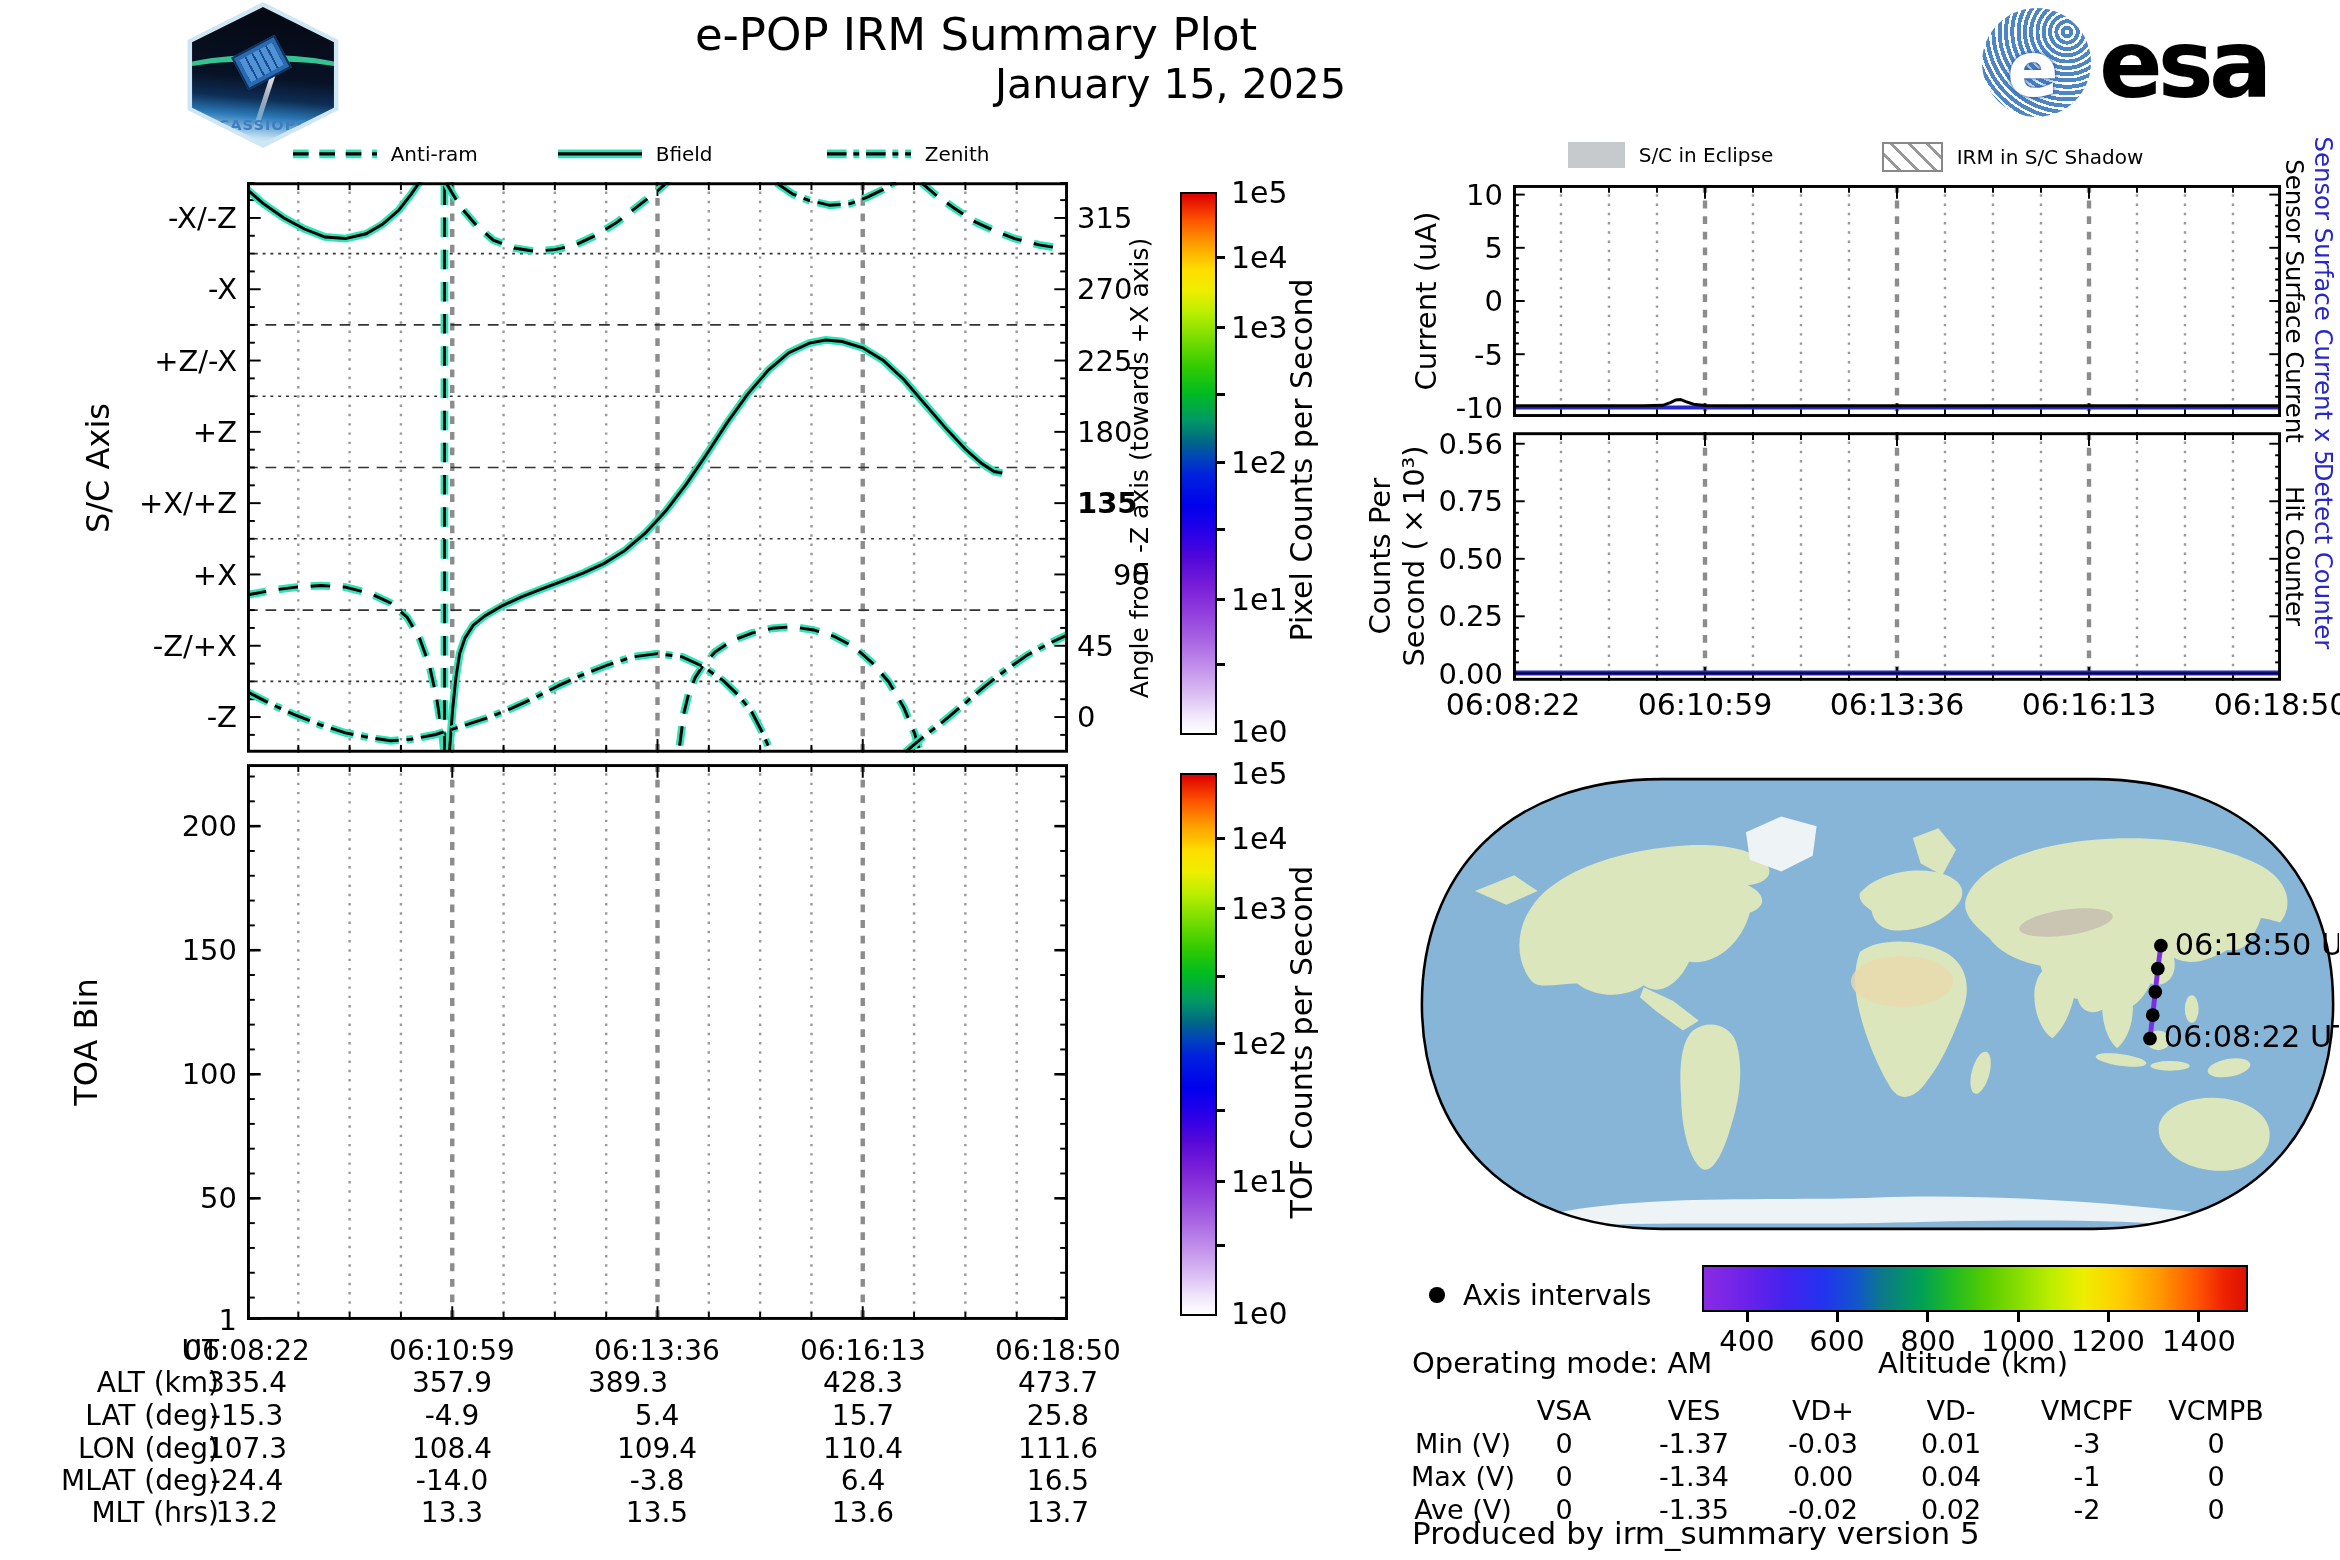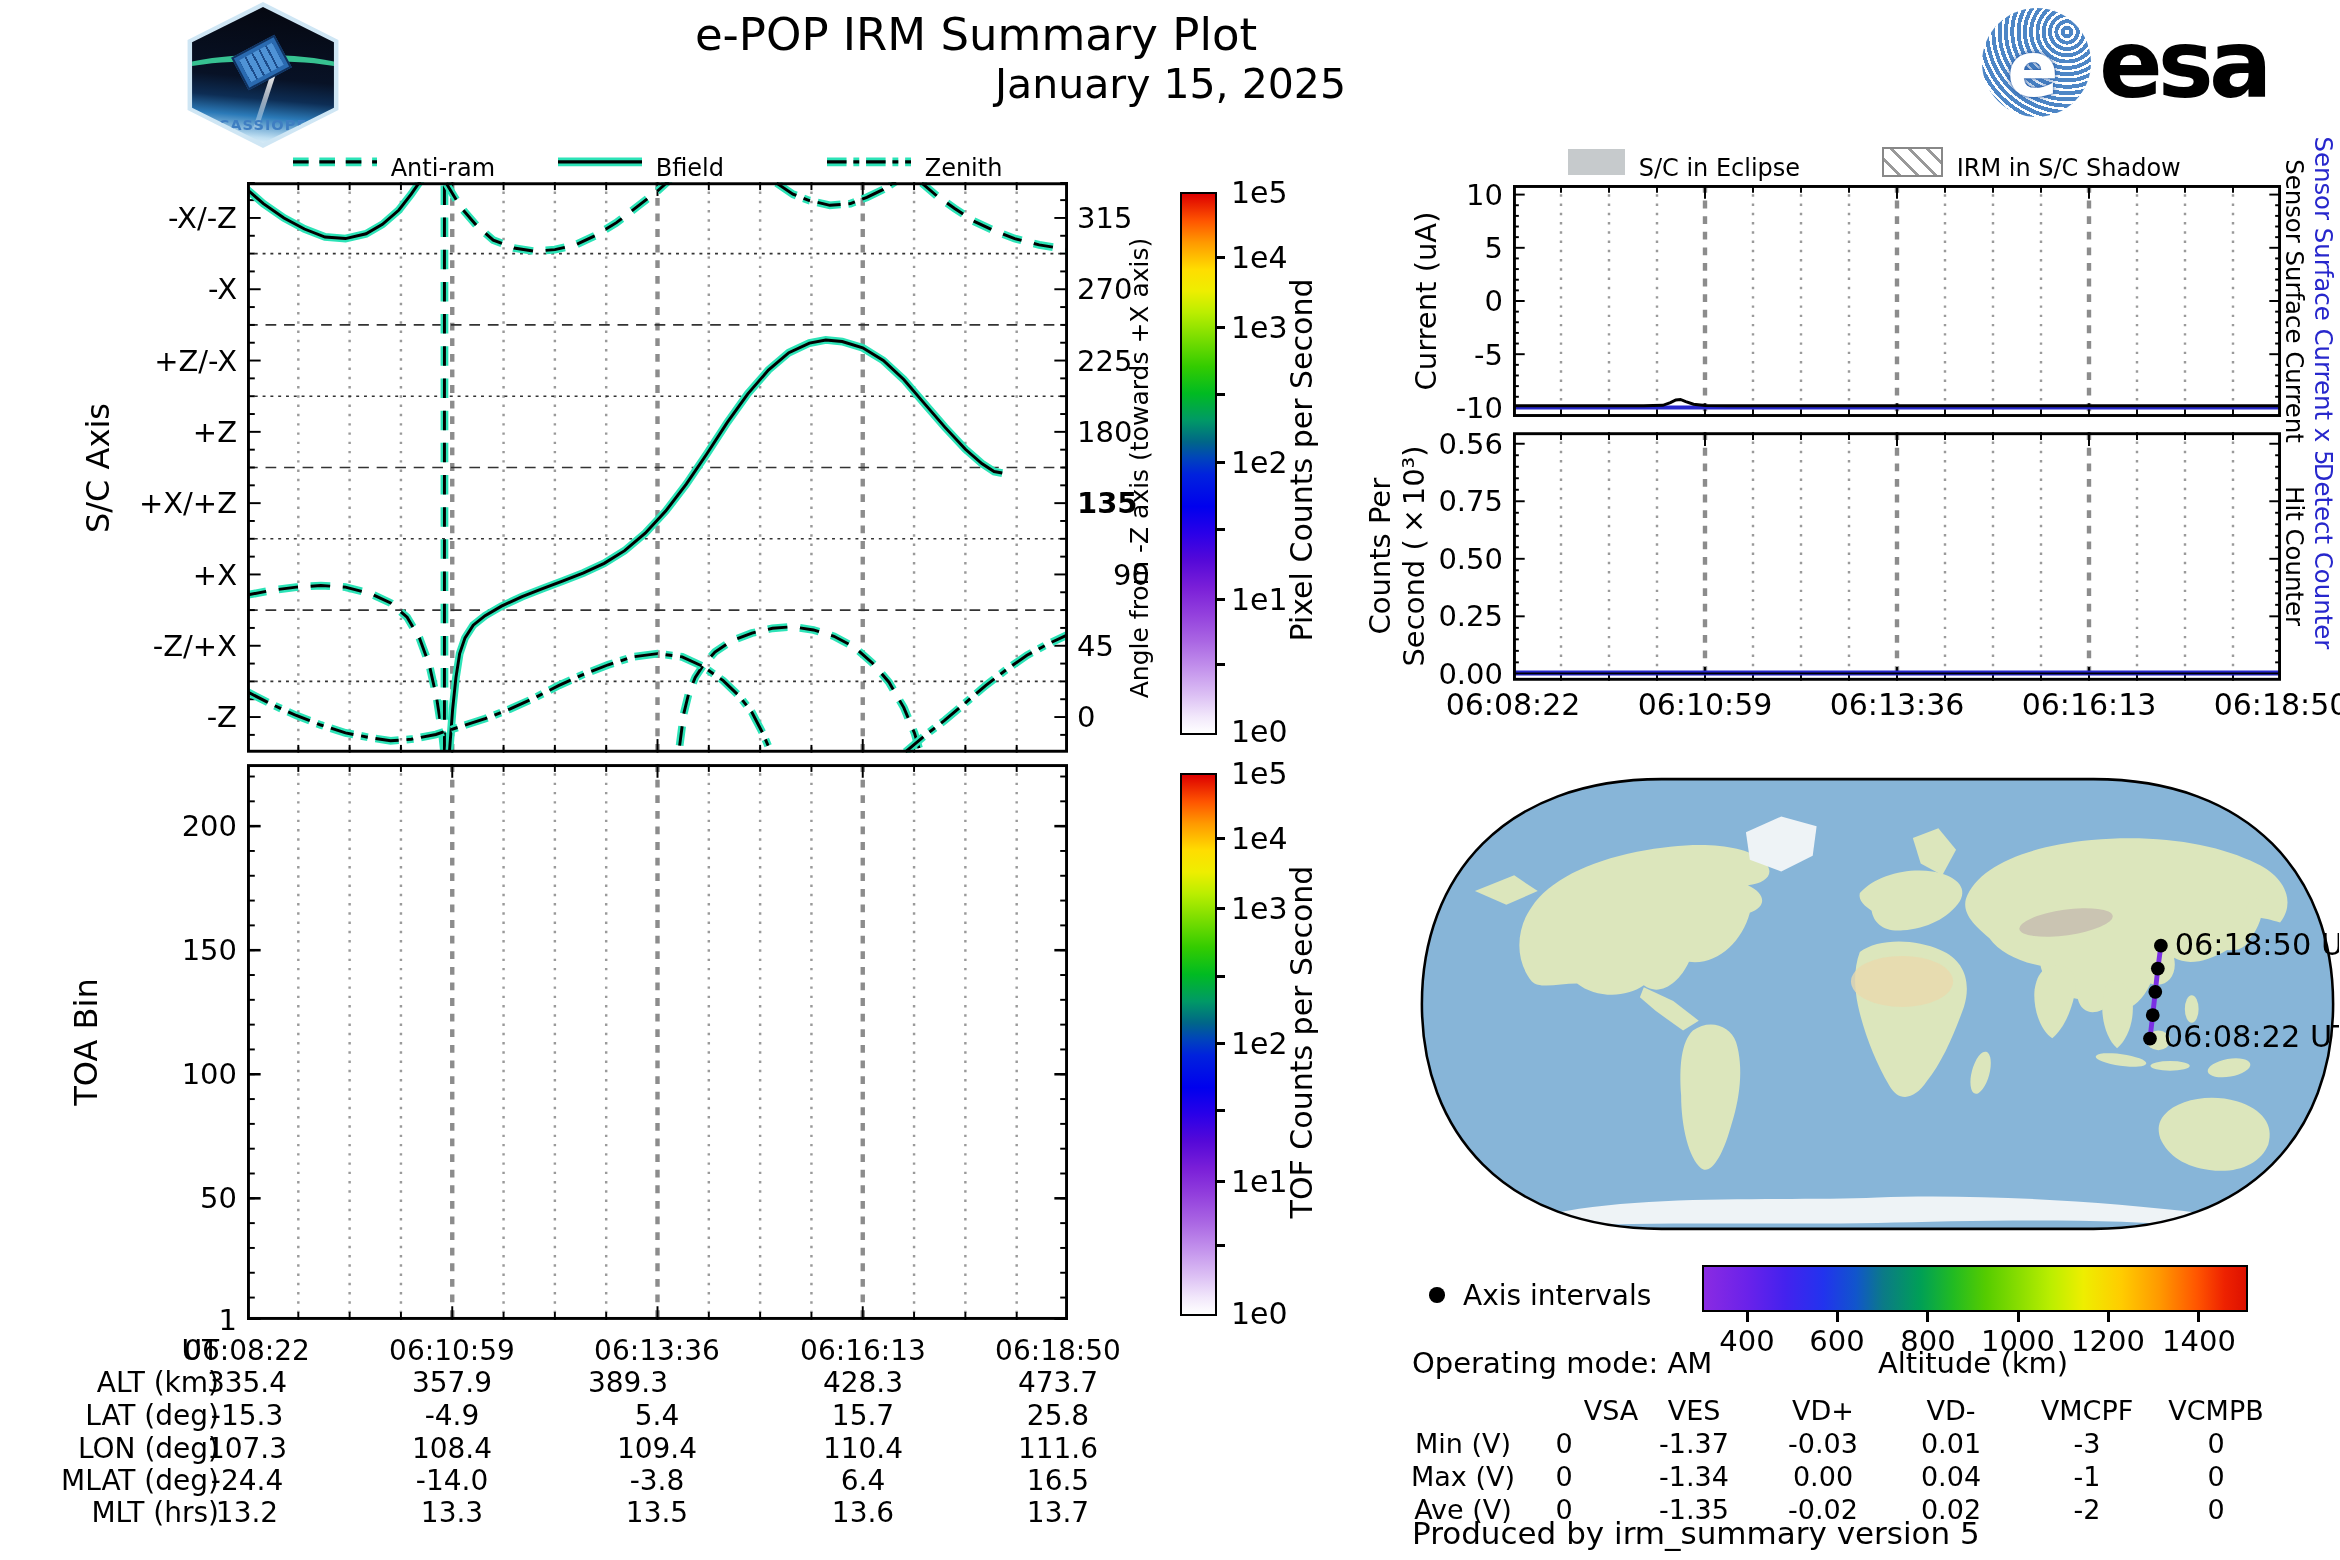--- a/index.html
+++ b/index.html
@@ -18,21 +18,21 @@
   .cbar{position:absolute;border:2.4px solid #000;}
   .cbar-pix{background:linear-gradient(180deg,#dd0000 0%,#ff5500 5%,#ff9900 9%,#ffdd00 14%,
       #eeee00 18%,#bbee00 22%,#77dd00 27%,#33cc00 32%,#00bb22 37%,#009966 42%,#006688 46%,
       #0044bb 49%,#0022dd 52%,#0000ee 58%,#2a00e8 63%,#5509d8 68%,#7a1fd8 73%,#9340dd 78%,
       #aa66e3 83%,#c392ec 88%,#dcc0f4 93%,#f2e8fb 97%,#ffffff 100%);}
   .cbar-alt{background:linear-gradient(90deg,#8a2be2 0%,#6a22ea 8%,#4422ee 15%,#2233ee 22%,
       #1155cc 28%,#0b7a88 33%,#00a055 40%,#22bb22 46%,#55cc00 52%,#88dd00 58%,#bbee00 64%,
       #eeee00 70%,#ffcc00 77%,#ff9900 84%,#ff5500 91%,#ee2200 96%,#dd1100 100%);}
   .cbtick{position:absolute;background:#000;}
   .leg-row{position:absolute;display:flex;align-items:center;gap:13.7px;}
-  .leg-text{font-size:24px;margin-top:12px;}
+  .leg-text{font-size:20px;}
   .box-eclipse{width:57px;height:26px;background:#c6cacc;}
   .box-shadow{width:57px;height:26px;border:2px solid #888;
       background:repeating-linear-gradient(45deg,#fff 0 9.8px,#999 9.8px 12.7px);}
   .ephcell{position:absolute;font-size:28px;white-space:nowrap;transform:translate(-50%,0);}
   .ephlab{position:absolute;font-size:28px;white-space:nowrap;transform:translate(-100%,0);}
   .vcell{position:absolute;font-size:27px;white-space:nowrap;transform:translate(-50%,0);}
   .hex{position:absolute;left:181px;top:2px;width:164px;height:146px;
        clip-path:polygon(50% 0%,96% 26%,96% 74%,50% 100%,4% 74%,4% 26%);background:#cfe6f4;}
   .hex-in{position:absolute;left:4.9px;top:4.9px;right:4.9px;bottom:4.9px;
        clip-path:polygon(50% 0%,96% 26%,96% 74%,50% 100%,4% 74%,4% 26%);
@@ -716,21 +716,21 @@
     <div class="ephcell" style="left: 452px; top: 1464px;">-14.0</div>
     <div class="ephcell" style="left: 657px; top: 1464px;">-3.8</div>
     <div class="ephcell" style="left: 863px; top: 1464px;">6.4</div>
     <div class="ephcell" style="left: 1058px; top: 1464px;">16.5</div>
     <div class="ephlab" style="left: 219px; top: 1496px;">MLT (hrs)</div>
     <div class="ephcell" style="left: 247px; top: 1496px;">13.2</div>
     <div class="ephcell" style="left: 452px; top: 1496px;">13.3</div>
     <div class="ephcell" style="left: 657px; top: 1496px;">13.5</div>
     <div class="ephcell" style="left: 863px; top: 1496px;">13.6</div>
     <div class="ephcell" style="left: 1058px; top: 1496px;">13.7</div>
-    <div class="vcell" style="left: 1564px; top: 1395px; margin-left: 47px;">VSA</div>
+    <div class="vcell" style="left: 1564px; top: 1395px;">VSA</div>
     <div class="vcell" style="left: 1694px; top: 1395px;">VES</div>
     <div class="vcell" style="left: 1823px; top: 1395px;">VD+</div>
     <div class="vcell" style="left: 1951px; top: 1395px;">VD-</div>
     <div class="vcell" style="left: 2087px; top: 1395px;">VMCPF</div>
     <div class="vcell" style="left: 2216px; top: 1395px;">VCMPB</div>
     <div class="vcell" style="left: 1463px; top: 1428px;">Min (V)</div>
     <div class="vcell" style="left: 1564px; top: 1428px;">0</div>
     <div class="vcell" style="left: 1694px; top: 1428px;">-1.37</div>
     <div class="vcell" style="left: 1823px; top: 1428px;">-0.03</div>
     <div class="vcell" style="left: 1951px; top: 1428px;">0.01</div>

